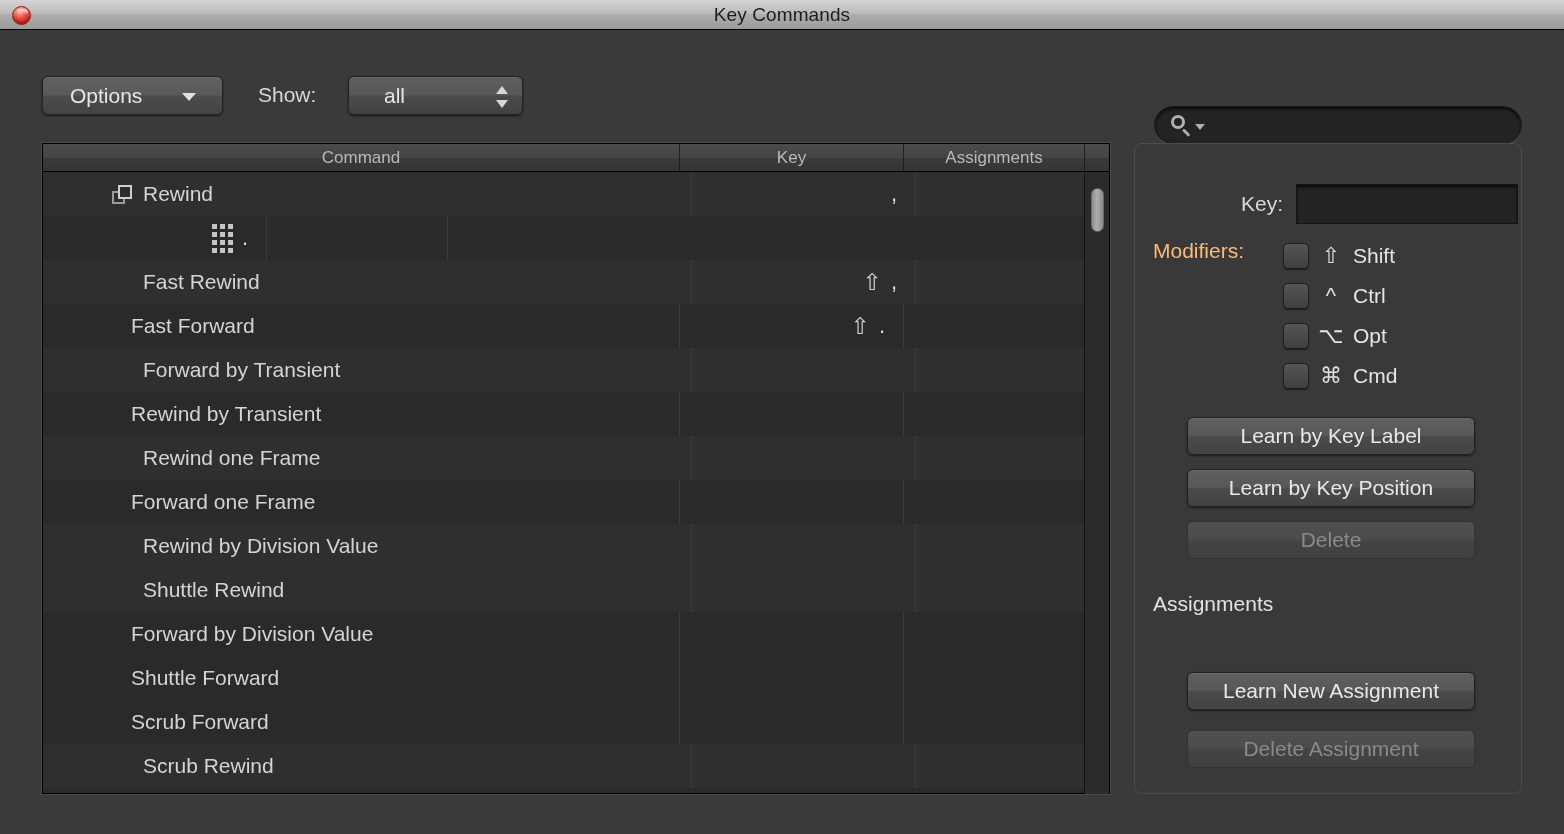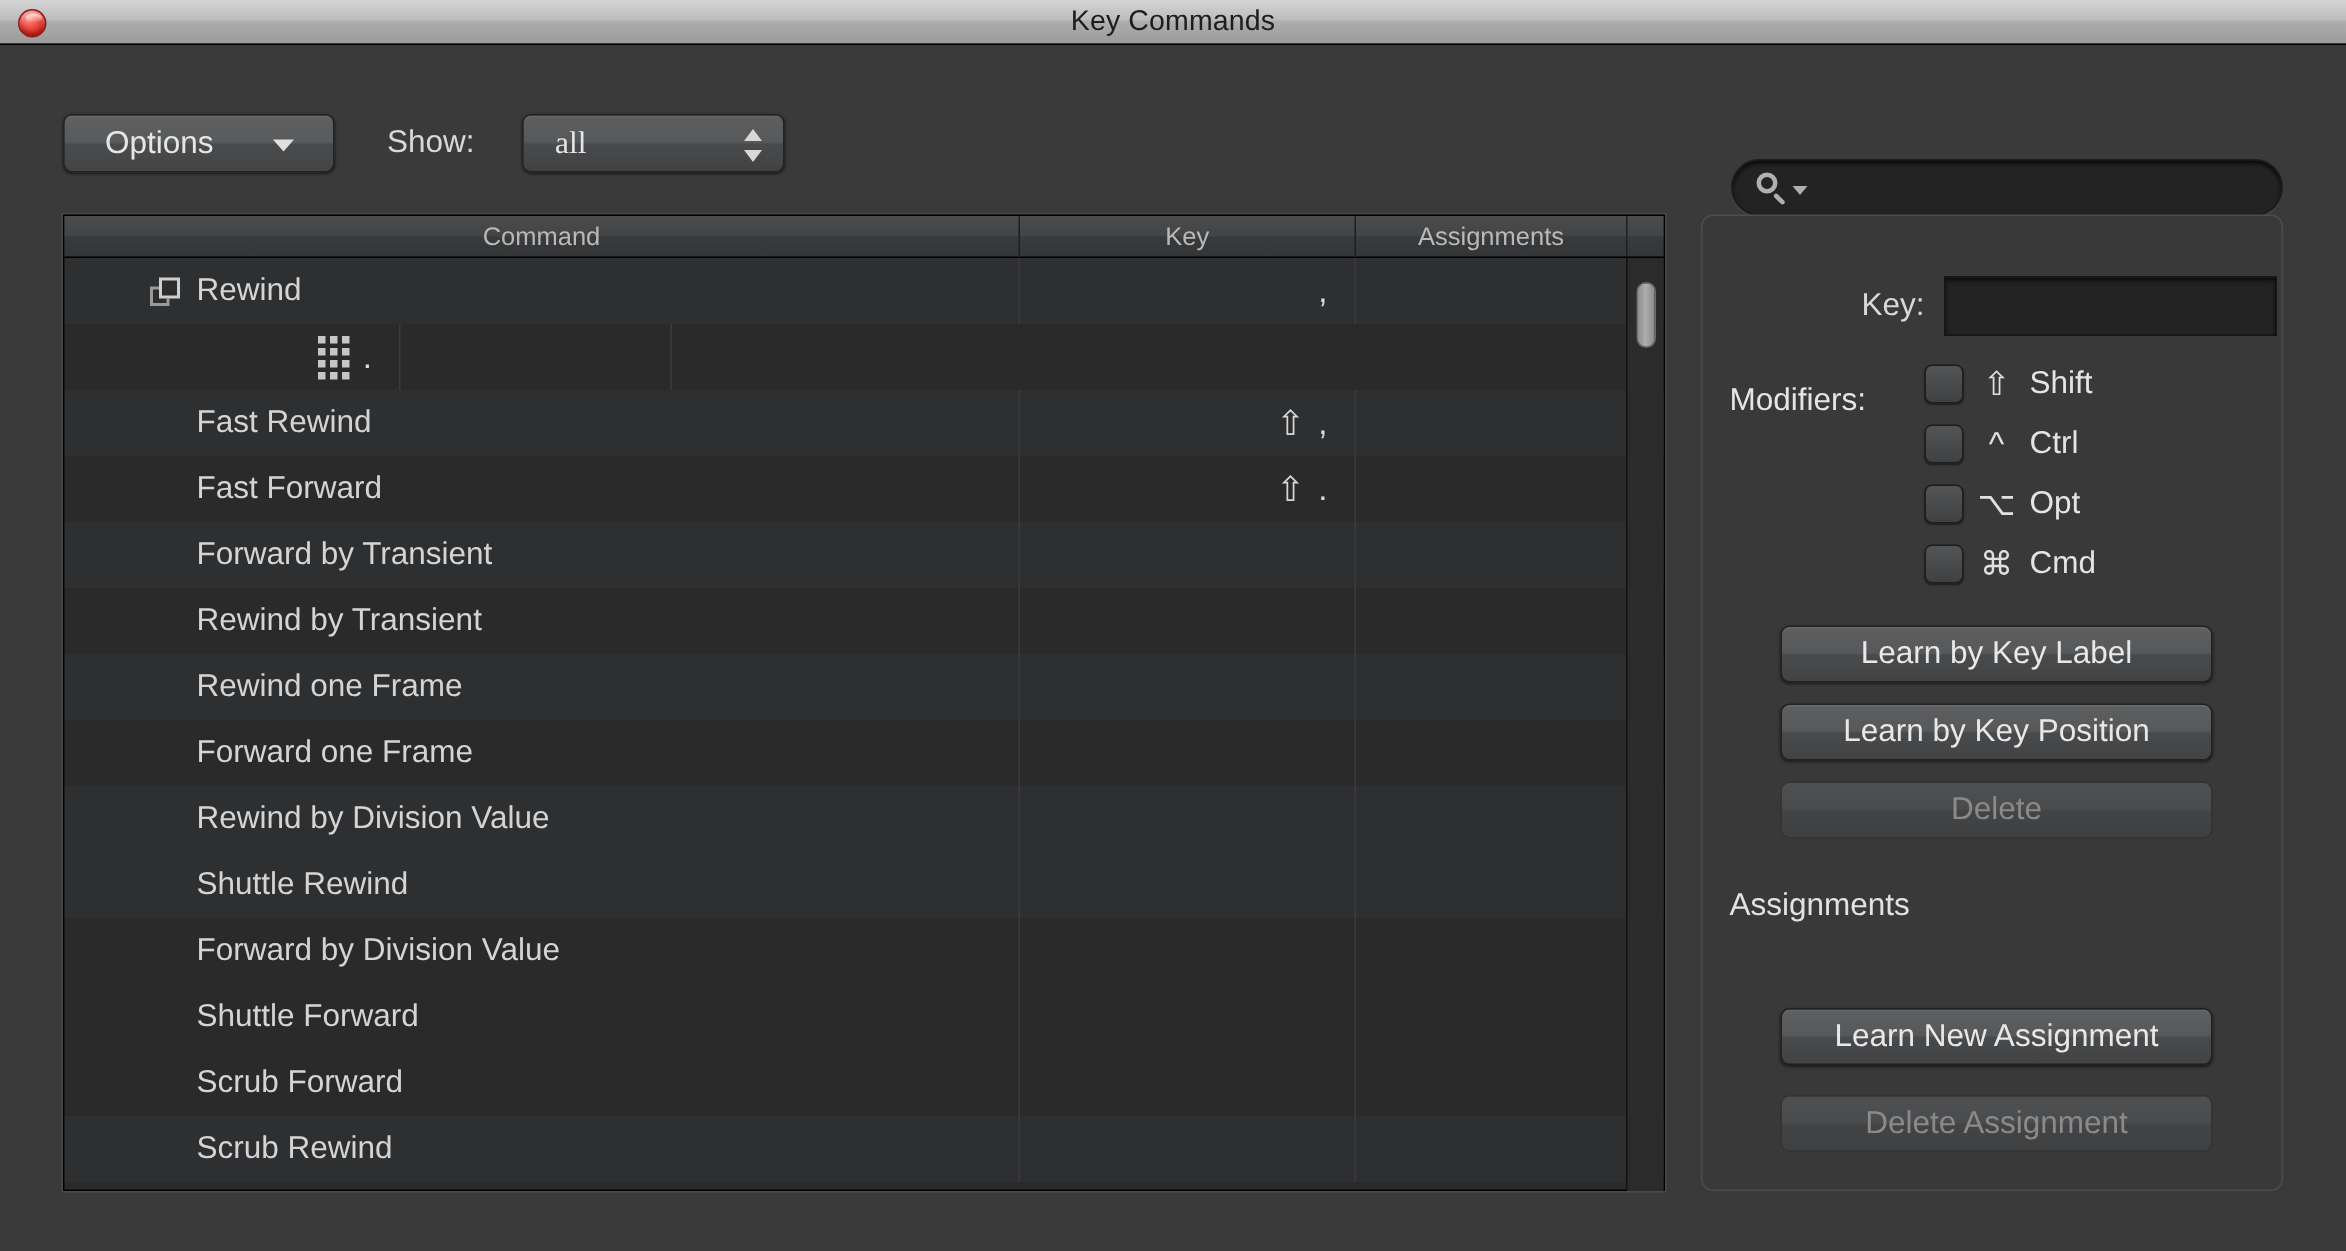--- a/index.html
+++ b/index.html
@@ -58,21 +58,21 @@
     font-size: 21px; color: #d8d8d8;
   }
   .show-popup {
     position: absolute; left: 348px; top: 46px; width: 175px; height: 39px;
     border-radius: 6px;
     background: linear-gradient(to bottom, #5d5e60 0%, #57585a 48%, #494a4c 52%, #414244 100%);
     border: 1px solid #232324;
     box-shadow: 0 1px 0 rgba(255,255,255,.07) inset, 0 1px 2px rgba(0,0,0,.6);
     display: flex; align-items: center;
   }
-  .show-popup .val { font-size: 21px; color: #e6e6e6; margin-left: 21px; font-family: Liberation Serif, serif; }
+  .show-popup .val { font-size: 21px; color: #e6e6e6; margin-left: 35px; }
   .stepper { position: absolute; right: 14px; top: 8px; width: 12px; height: 24px; }
   .stepper .up, .stepper .dn { position: absolute; left: 0; width: 0; height: 0;
     border-left: 6px solid transparent; border-right: 6px solid transparent; }
   .stepper .up { top: 1px; border-bottom: 8px solid #d8d8d8; }
   .stepper .dn { bottom: 1px; border-top: 8px solid #d8d8d8; }
 
   
   .search-field {
     position: absolute; left: 1154px; top: 76px; width: 368px; height: 38px;
     border-radius: 19px;
@@ -121,21 +121,21 @@
   }
   .th.command { width: 637px; }
   .th.key { width: 224px; }
   .th.assignments { width: 181px; }
   .th.spacer { flex: 1; border-right: none; }
 
   .tbody { position: relative; height: 622px; overflow: hidden; }
   .row {
     position: relative; height: 44px; display: flex; align-items: center;
   }
-  .row.odd  { background: #2e2f31; }
+  .row.odd  { background: #2e2f31; padding-left: 12px; }
   .row.even { background: #2a2a2b; }
   .row .cmdcell {
     width: 637px; height: 100%; display: flex; align-items: center;
     border-right: 1px solid #3a3b3d;
   }
   .row .keycell {
     width: 224px; height: 100%; display: flex; align-items: center;
     justify-content: flex-end; border-right: 1px solid #3a3b3d;
     padding-right: 18px; gap: 9px;
   }
@@ -185,21 +185,21 @@
   .key-row { position: absolute; left: 0; top: 40px; width: 100%; display: flex; align-items: center; }
   .key-label { font-size: 21px; color: #d8d8d8; width: 148px; text-align: right; }
   .key-input {
     margin-left: 13px; width: 222px; height: 40px;
     background: #232323; border: 1px solid #141414;
     box-shadow: inset 0 2px 3px rgba(0,0,0,.7);
     color: #e0e0e0; font-size: 19px; font-family: "Liberation Sans", sans-serif;
     padding: 0 8px; outline: none;
   }
 
-  .mod-label { position: absolute; left: 18px; top: 95px; font-size: 21px; color: #e5e5e5; margin-top: 16px; }
+  .mod-label { position: absolute; left: 18px; top: 95px; font-size: 21px; color: #fdba74; }
   .mod-list { position: absolute; left: 148px; top: 92px; }
   .mod-item { display: flex; align-items: center; height: 40px; }
   .mod-box {
     width: 26px; height: 26px; border-radius: 5px;
     background: linear-gradient(to bottom, #545557, #3f4042);
     border: 1px solid #1d1d1e;
     box-shadow: 0 1px 1px rgba(0,0,0,.5);
   }
   .mod-sym { width: 44px; text-align: center; font-size: 22px; color: #e0e0e0; }
   .mod-name { font-size: 21px; color: #e4e4e4; }

